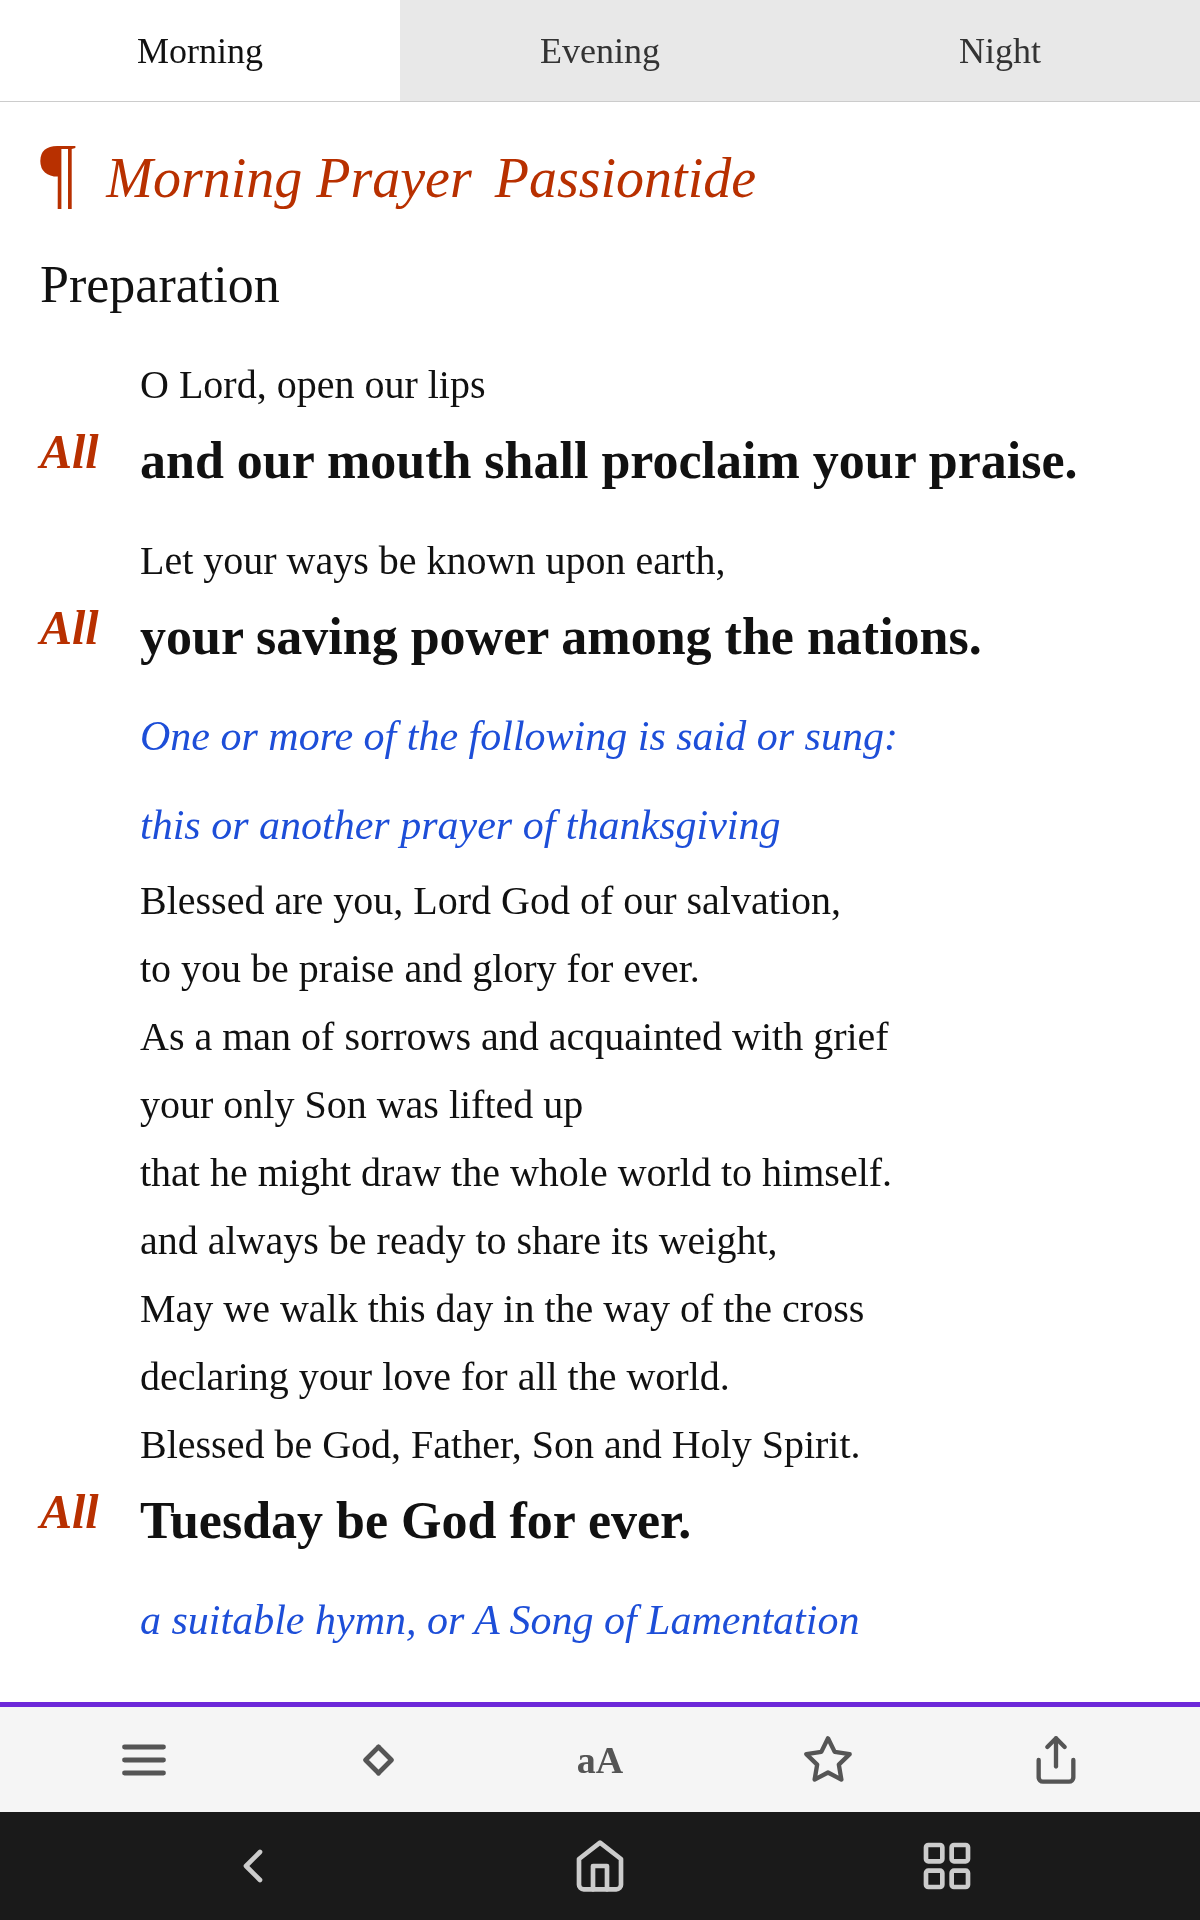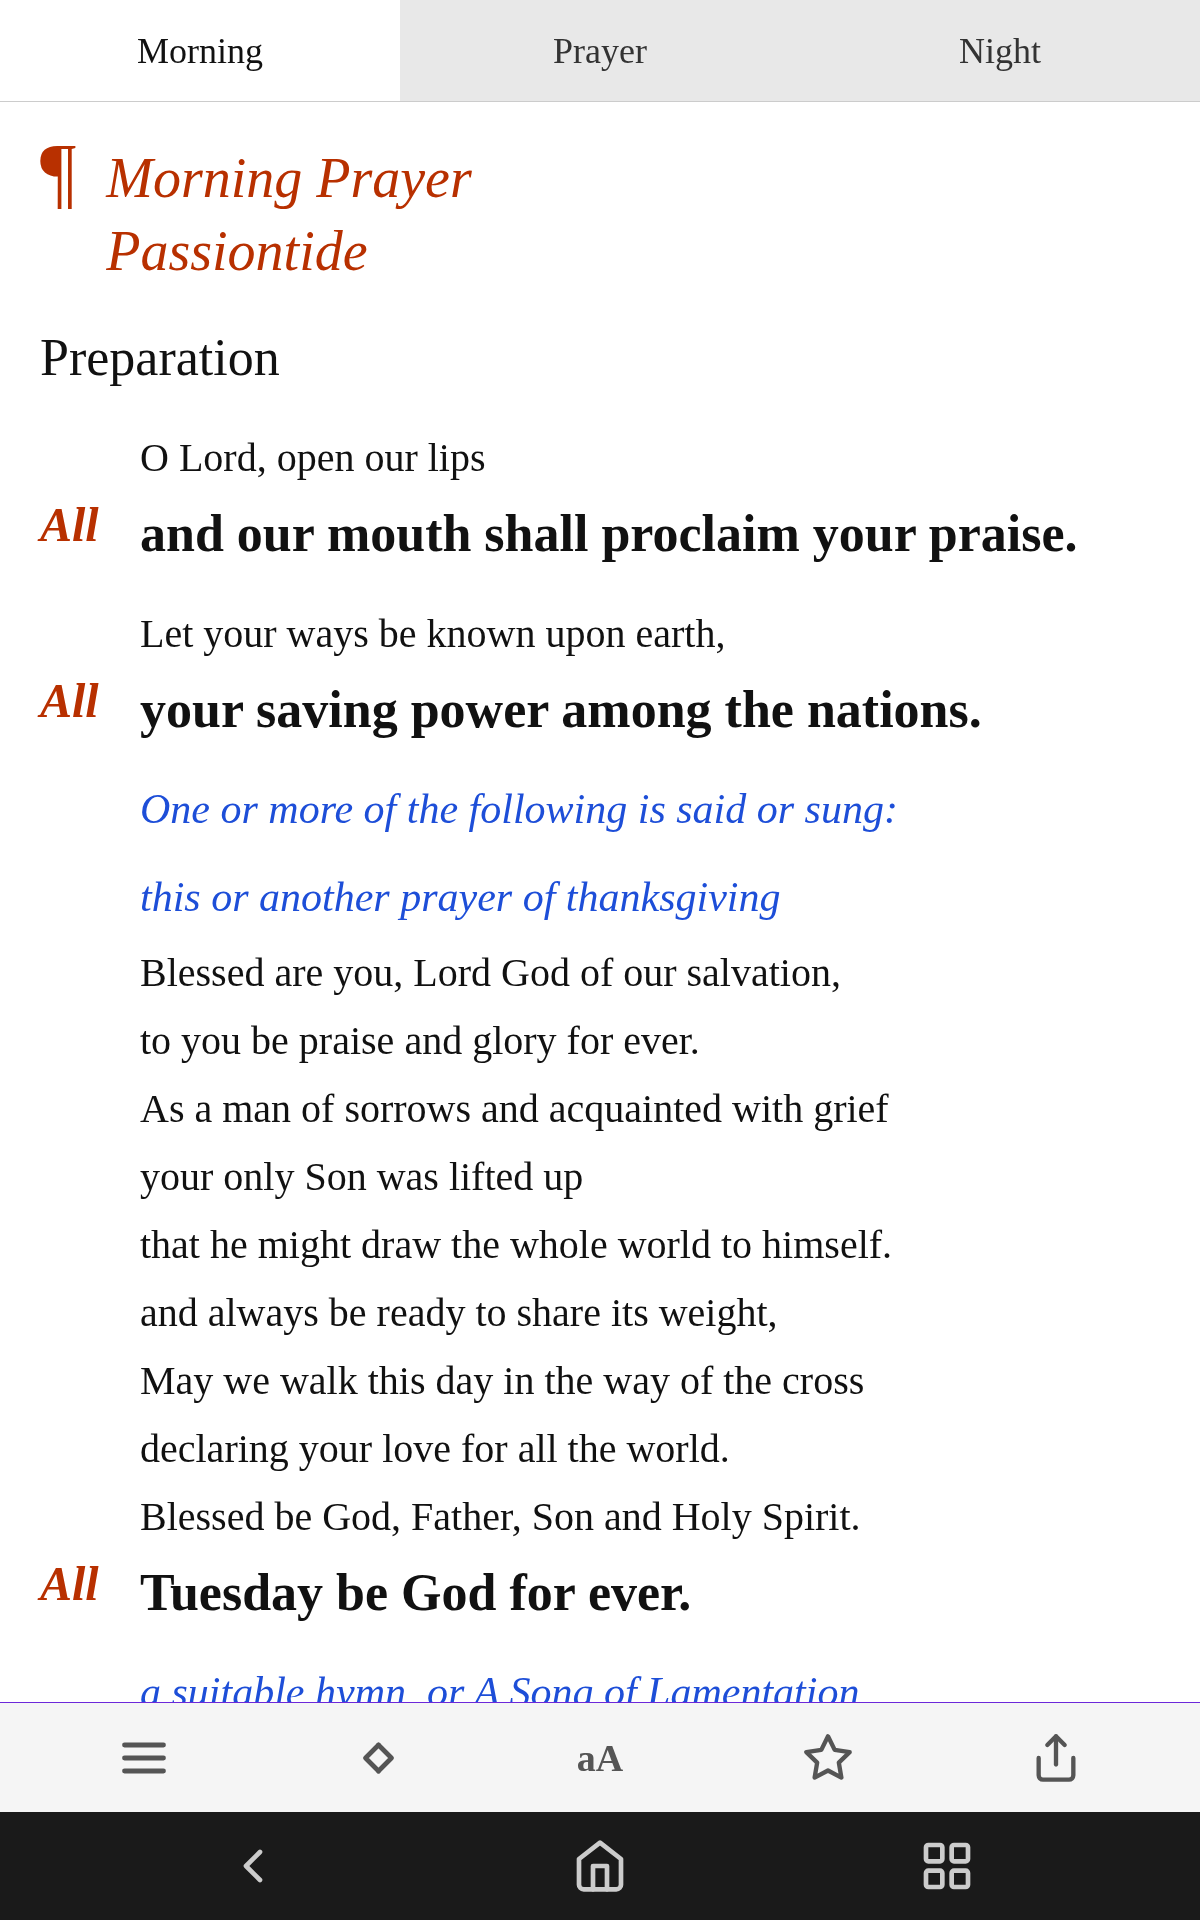--- a/index.html
+++ b/index.html
@@ -53,21 +53,22 @@
     }
     .paragraph-mark {
       font-size: 80px;
       color: #b83000;
       margin-right: 30px;
       margin-top: -10px;
       line-height: 1;
     }
     .title-text {
       display: flex;
-      flex-direction: column;
+      flex-direction: row;
+      gap: 23px;
     }
     .title-text .line {
       font-size: 56px;
       color: #b83000;
       font-style: italic;
       line-height: 1.3;
     }
 
     
     .preparation {
@@ -120,21 +121,21 @@
       font-style: italic;
       padding-left: 100px;
       margin: 28px 0 14px 0;
       line-height: 1.45;
     }
 
     
     .bottom-toolbar {
       height: 110px;
       background: #f5f5f5;
-      border-top: 1px solid #6d28d9;
+      border-top: 5px solid #6d28d9;
       display: flex;
       align-items: center;
       justify-content: space-around;
       padding: 0 30px;
     }
     .toolbar-icon {
       font-size: 48px;
       color: #555;
       cursor: pointer;
       display: flex;
@@ -173,21 +174,21 @@
     }
   </style>
 </head>
 <body>
 
 <div class="tab-bar">
   <div class="tab active">
     <span>Morning</span>
   </div>
   <div class="tab">
-    <span>Prayer</span>
+    <span>Evening</span>
   </div>
   <div class="tab">
     <span>Night</span>
   </div>
 </div>
 
 <div class="main-content">
 
   <div class="title-section">
     <div class="paragraph-mark">¶</div>

